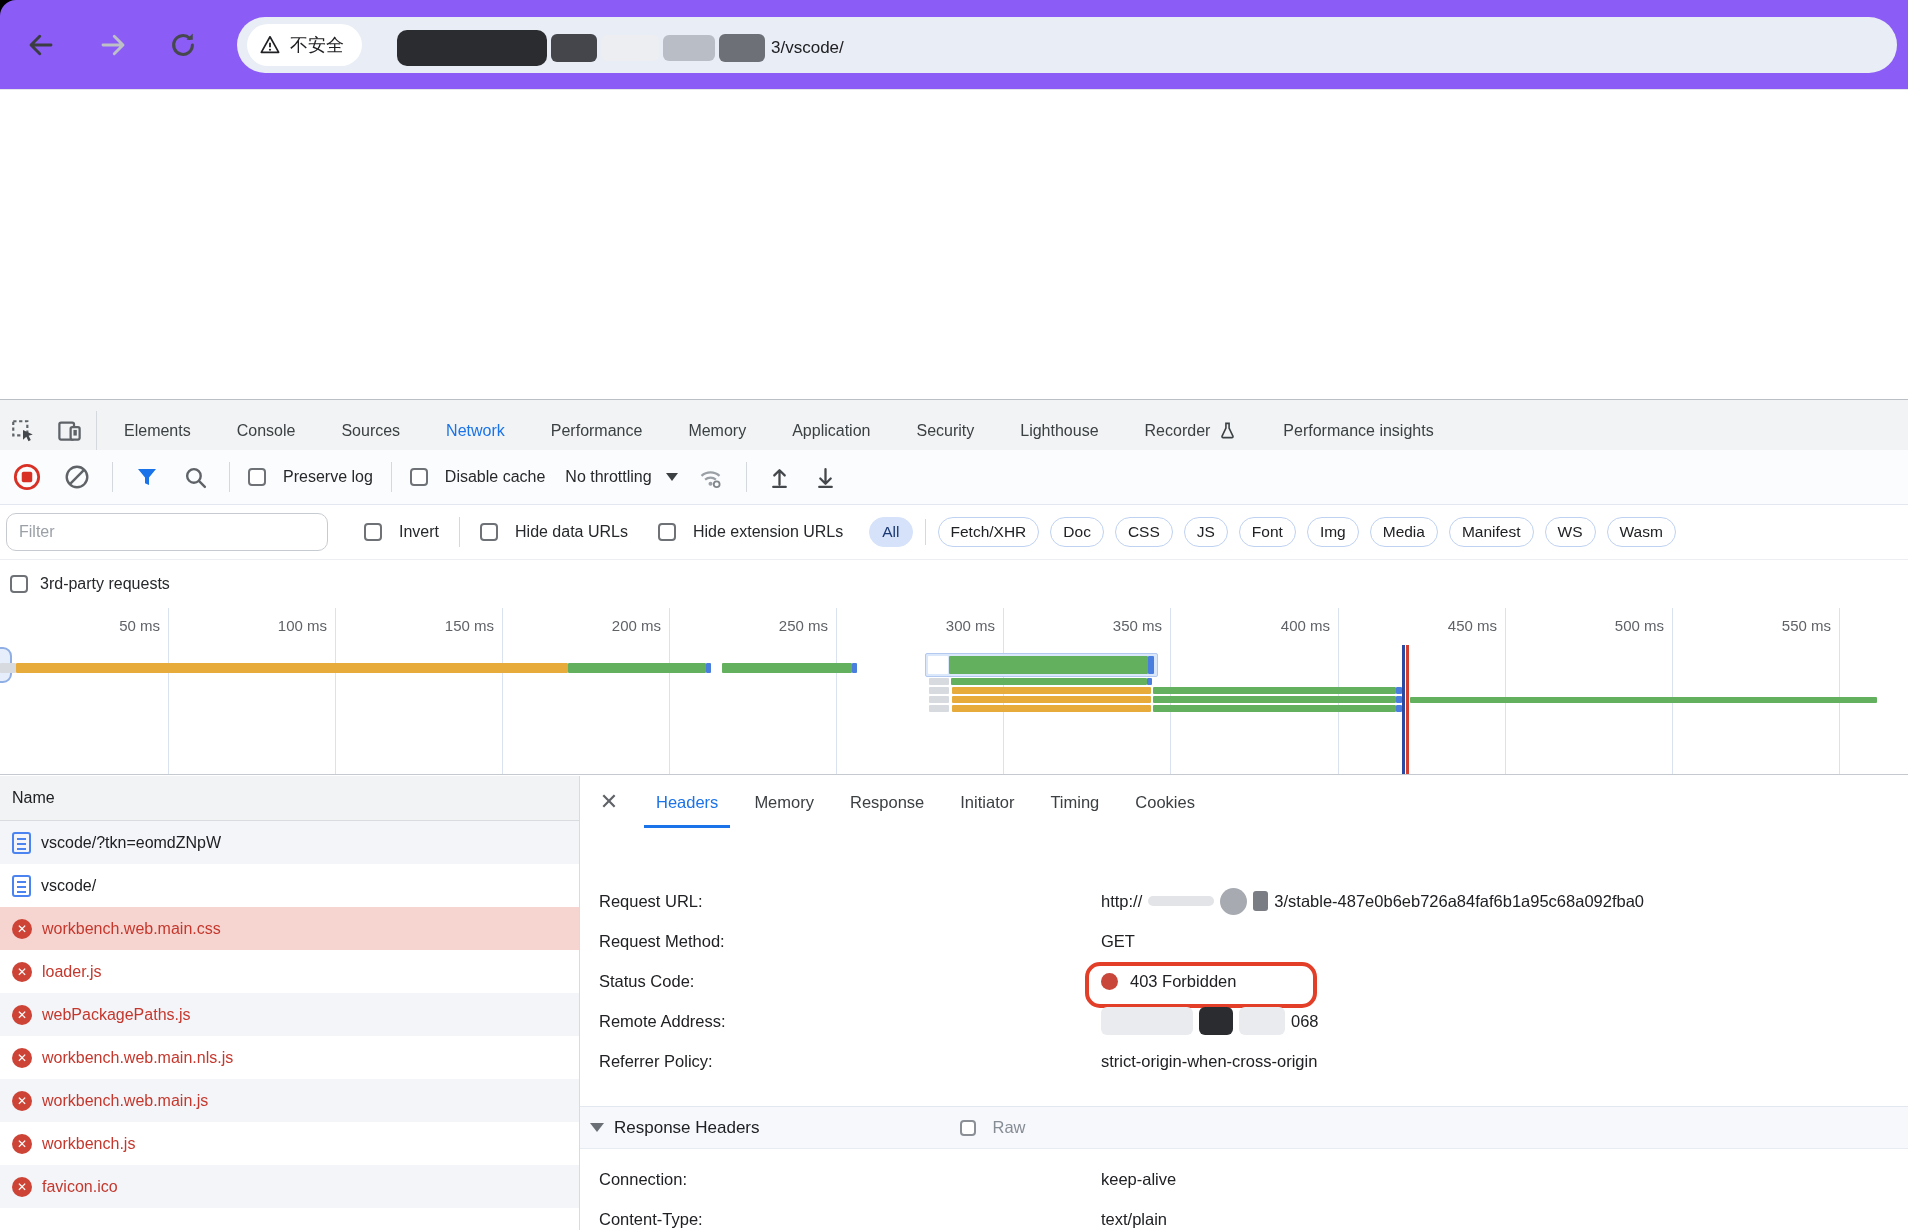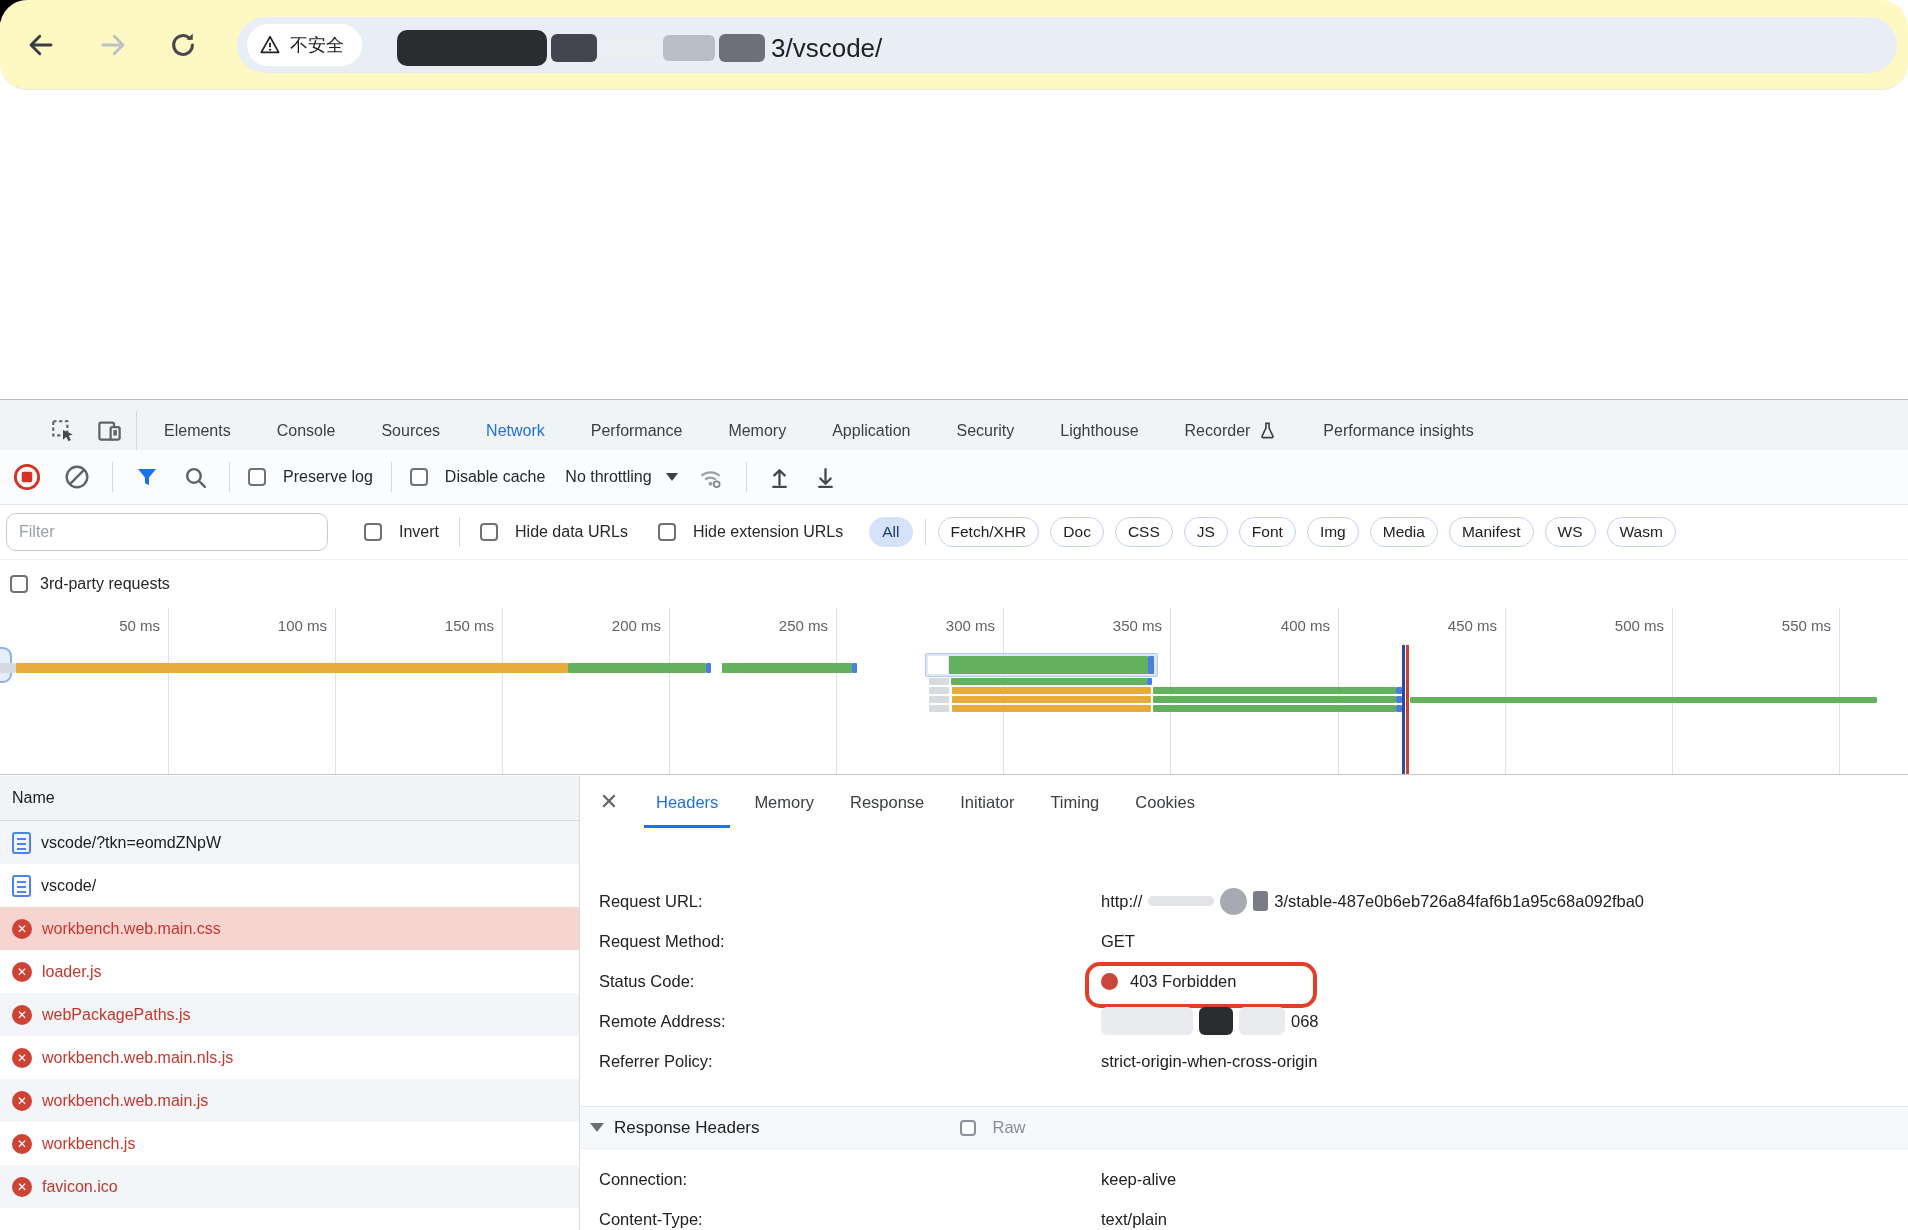--- a/index.html
+++ b/index.html
@@ -2,36 +2,36 @@
 <html><head>
 <meta charset="utf-8">
 <style>
   * { margin:0; padding:0; box-sizing:border-box; }
   html,body { width:1908px; height:1230px; overflow:hidden; background:#fff;
               font-family:"Liberation Sans","DejaVu Sans",sans-serif; color:#202124; }
   .abs { position:absolute; }
 
   
   .screen-corner { position:absolute; top:0; left:0; width:52px; height:22px; background:#000; z-index:0; }
-  .browser-bar { position:absolute; top:0; left:0; width:1908px; height:90px; background:#fef9c3;
-                 border-top-left-radius:16px; border-bottom:1px solid #e4e6ea; z-index:1;border-radius:27px; }
+  .browser-bar { position:absolute; top:0; left:0; width:1908px; height:90px; background:#8b5cf6;
+                 border-top-left-radius:16px; border-bottom:1px solid #e4e6ea; z-index:1; }
   .nav-btn { position:absolute; top:22px; width:46px; height:46px; display:flex; align-items:center; justify-content:center; }
   .omnibox { position:absolute; left:237px; top:17px; width:1660px; height:56px; background:#e9edf5; border-radius:28px; }
   .sec-chip { position:absolute; left:10px; top:7px; height:42px; background:#fff; border-radius:21px;
               display:flex; align-items:center; padding:0 18px 0 12px; gap:9px; }
   .sec-chip span.t { font-size:18px; color:#202124; }
   .url-frag { position:absolute; top:13px; display:flex; align-items:center; gap:4px; }
   .blob { display:inline-block; border-radius:6px; }
-  .url-text { font-size:26px; color:#202124; margin-left:2px; }
+  .url-text { font-size:17px; color:#202124; margin-left:2px; }
 
   
   .dt { position:absolute; left:0; top:399px; width:1908px; height:831px; border-top:1px solid #babfc6; background:#fff; z-index:2; }
 
   .dt-tabbar { position:absolute; left:0; top:0; width:1908px; height:62px; background:#f1f3f4;
-               border-bottom:1px solid #e1e3e6; display:flex; align-items:stretch; overflow:hidden;padding-left:40px; }
+               border-bottom:1px solid #e1e3e6; display:flex; align-items:stretch; overflow:hidden; }
   .dt-tabbar .iconbtn { width:46px; display:flex; align-items:center; justify-content:center; }
   .vdiv { width:1px; background:#d5d8dc; margin:11px 4px; }
   .dt-tab { display:flex; align-items:center; padding:0 23px; font-size:16px; color:#3c4043; position:relative; white-space:nowrap; gap:8px; }
   .dt-tab.active { color:#1a73e8; }
   .dt-tab.active::after { content:""; position:absolute; left:10px; right:10px; bottom:0; height:3px; background:#1a73e8; }
 
   .dt-toolbar { position:absolute; left:0; top:50px; width:1908px; height:55px; background:#fbfcfd;
                 border-bottom:1px solid #e3e8f0; display:flex; align-items:center; padding:0 10px; gap:16px; }
   .cb { width:18px; height:18px; border:2px solid #6e7277; border-radius:4px; background:#fff; flex:0 0 auto; }
   .cb.sm { width:16px; height:16px; border-color:#8a8f96; }

